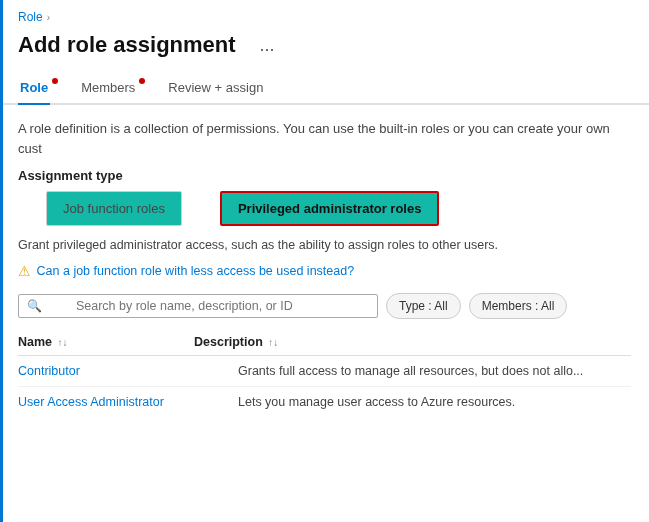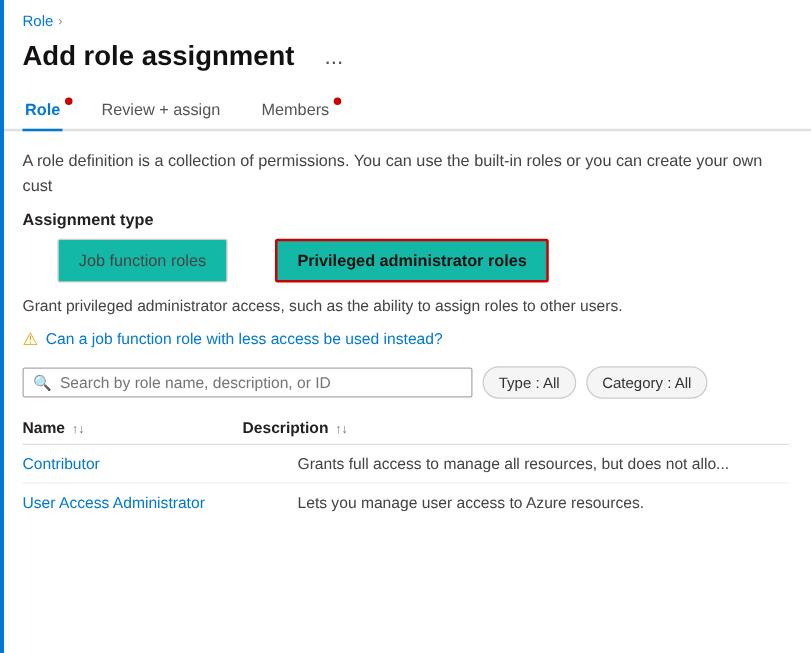--- a/index.html
+++ b/index.html
@@ -159,20 +159,21 @@
       color: #666;
       margin-right: 6px;
     }
     .search-input {
       border: none;
       outline: none;
       font-size: 12.5px;
       color: #444;
       width: 100%;
       background: transparent;
+      margin-left: 28px;
     }
     .filter-btn {
       padding: 5px 12px;
       border: 1px solid #ccc;
       border-radius: 14px;
       background: #f5f5f5;
       font-size: 12px;
       color: #333;
       cursor: pointer;
       white-space: nowrap;
@@ -242,25 +243,25 @@
   <h1 class="page-title">Add role assignment</h1>
   <button class="ellipsis-btn">...</button>
 </div>
 
 <div class="tabs-row">
   <div class="tab active">
     <span>Role</span>
     <span class="dot"></span>
   </div>
   <div class="tab">
-    <span>Review + assign</span>
-  </div>
-  <div class="tab">
     <span>Members</span>
     <span class="dot"></span>
+  </div>
+  <div class="tab">
+    <span>Review + assign</span>
   </div>
 </div>
 
 <div class="content">
   <p class="description-text">A role definition is a collection of permissions. You can use the built-in roles or you can create your own cust</p>
 
   <div class="assignment-type-label">Assignment type</div>
 
   <div class="role-type-row">
     <button class="role-type-btn">Job function roles</button>
@@ -273,21 +274,21 @@
     <span class="warning-icon">⚠</span>
     <a class="warning-link">Can a job function role with less access be used instead?</a>
   </div>
 
   <div class="search-filter-row">
     <div class="search-box">
       <span class="search-icon">🔍</span>
       <input class="search-input" type="text" placeholder="Search by role name, description, or ID" style="">
     </div>
     <button class="filter-btn">Type : All</button>
-    <button class="filter-btn">Category : All</button>
+    <button class="filter-btn">Members : All</button>
   </div>
 
   <div class="table-header">
     <div class="col-name">
       <span>Name</span>
       <span class="sort-arrow">↑↓</span>
     </div>
     <div class="col-desc">
       <span>Description</span>
       <span class="sort-arrow">↑↓</span>

